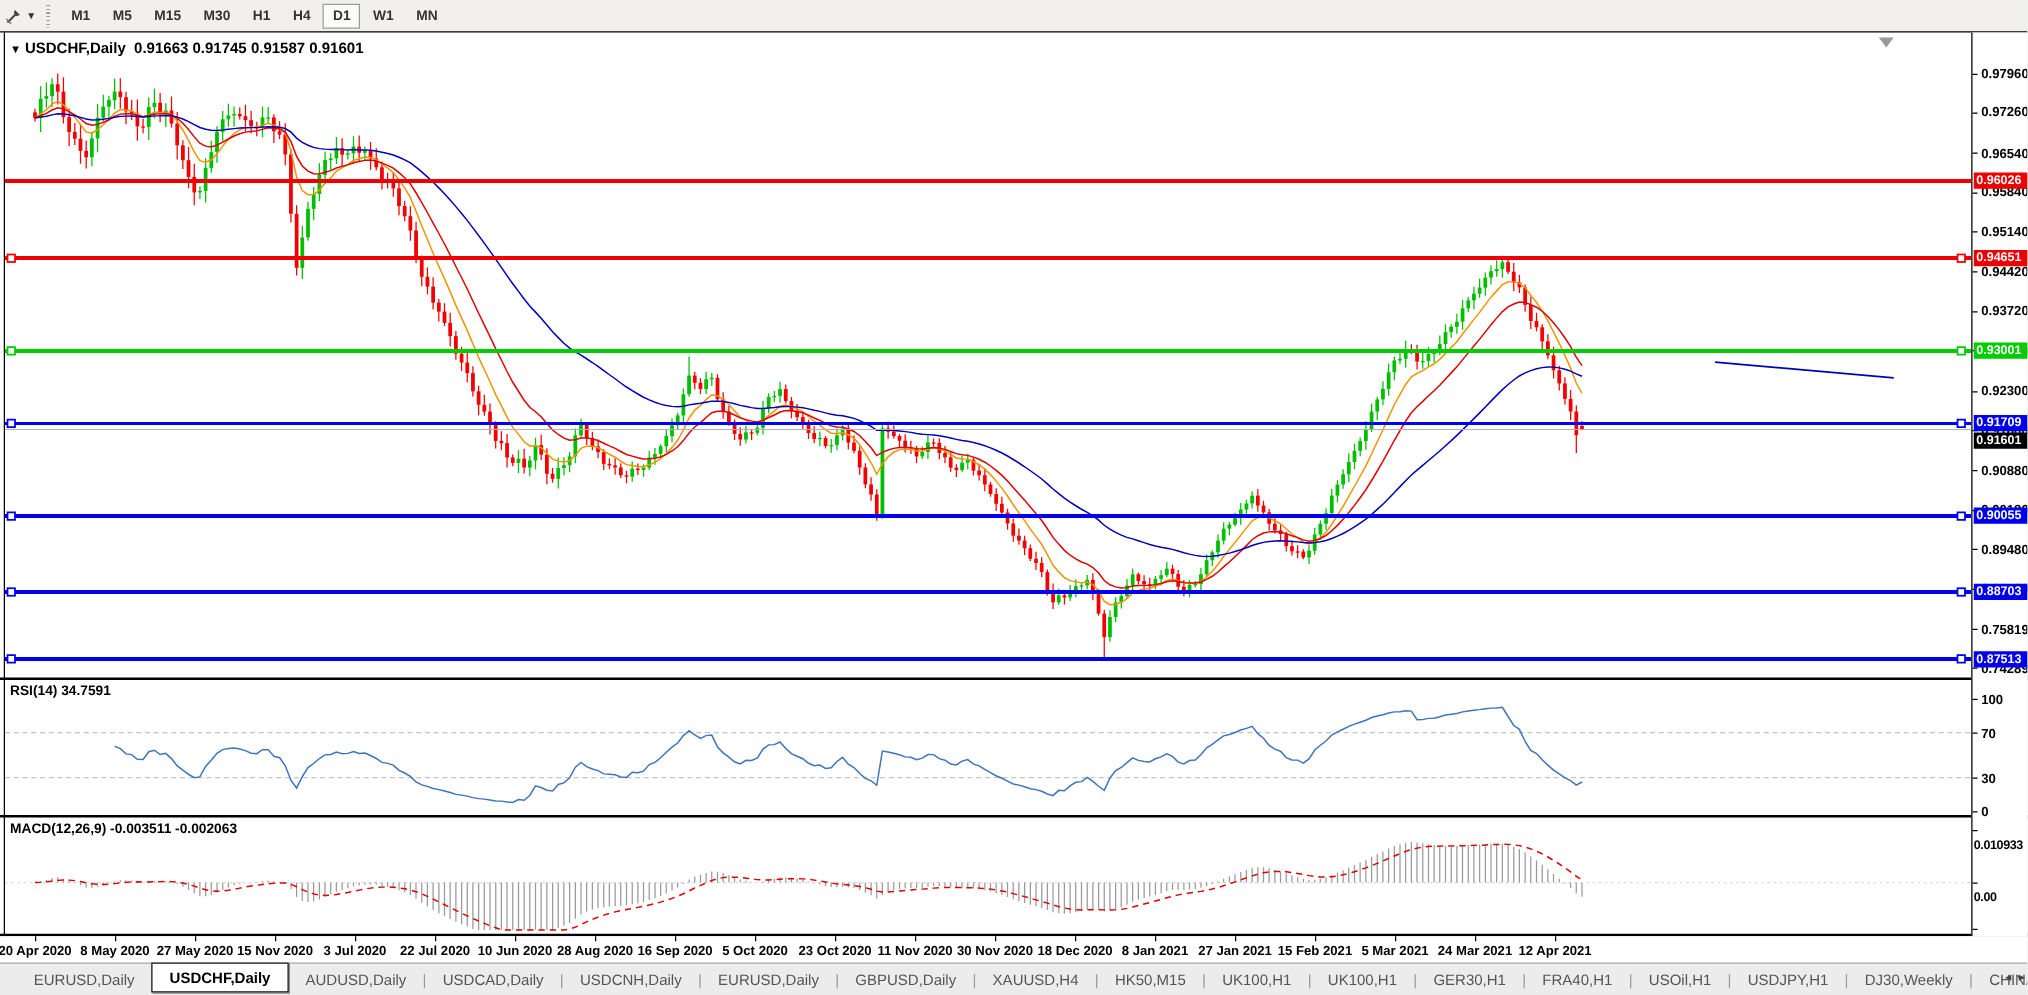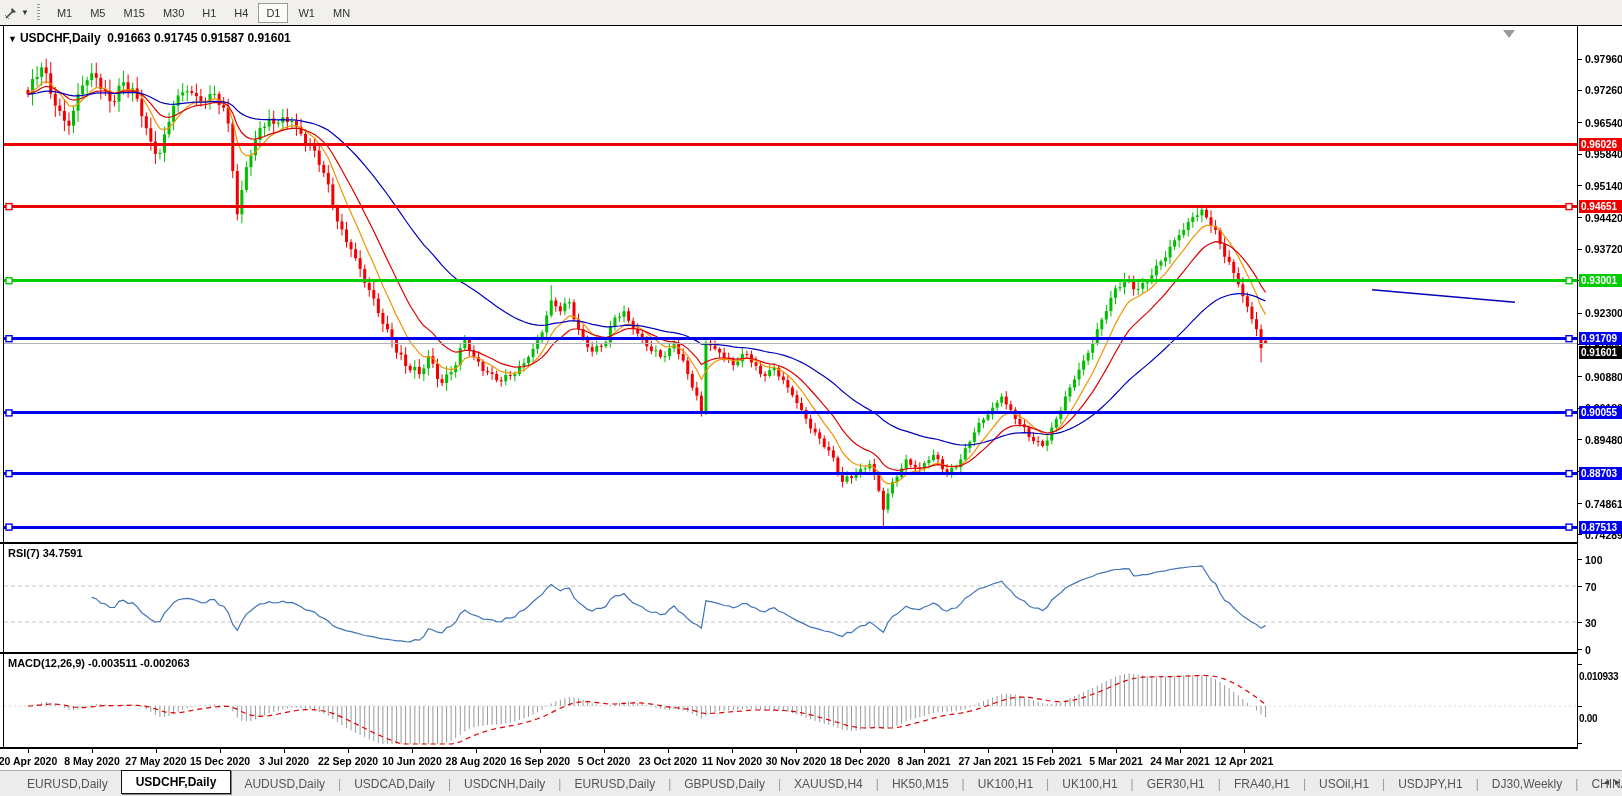--- a/index.html
+++ b/index.html
@@ -5,21 +5,21 @@
   html,body{margin:0;padding:0;background:#e8e8e8;}
   #app{position:relative;width:1622px;height:796px;background:#fff;overflow:hidden;
        font-family:"Liberation Sans",sans-serif;-webkit-font-smoothing:none;}
   
   .toolbar{position:absolute;left:0;top:0;width:1622px;height:25px;background:#f1f0ed;
            border-bottom:1px solid #c9c6bd;display:flex;align-items:center;}
   .tool-icon{width:18px;height:18px;margin-left:2px;display:flex;align-items:center;justify-content:center;}
   .tool-caret{font-size:8px;color:#333;margin:0 4px 0 1px;}
   .grip{width:3px;height:18px;margin:0 8px 0 4px;
         background:repeating-linear-gradient(#9a9a9a 0 1px,transparent 1px 3px);}
-  .tf-btn{font-size:11px;font-weight:400;color:#333;padding:3px 7px;margin:0 1px;border:1px solid transparent;cursor:default;}
+  .tf-btn{font-size:11px;font-weight:700;color:#333;padding:3px 7px;margin:0 1px;border:1px solid transparent;cursor:default;}
   .tf-btn.active{background:#fbfbf8;border:1px solid #9a9a9a;box-shadow:inset 0 0 2px #fff;}
   
   .chart-window{position:absolute;left:0;top:25px;width:1622px;height:745px;background:#fff;border-top:1px solid #000;}
   .left-border{position:absolute;left:3px;top:0;width:1px;height:723px;background:#000;}
   .sep-h{position:absolute;left:0;width:1622px;height:2px;background:#000;}
   #main-svg{position:absolute;left:3px;top:1px;}
   #rsi-svg{position:absolute;left:3px;top:518px;}
   #macd-svg{position:absolute;left:3px;top:628px;}
   .chart-title{position:absolute;left:8px;top:5px;font-size:12px;font-weight:700;color:#000;}
   .chart-title .caret{font-size:9px;margin-right:3px;}
@@ -654,21 +654,21 @@
     </div>
 
     <svg id="rsi-svg" width="1574" height="110">
         <g>
           <line x1="1" y1="42" x2="1574" y2="42" stroke="#c4c4c4" stroke-width="1" stroke-dasharray="4 3"></line>
           <line x1="1" y1="78" x2="1574" y2="78" stroke="#c4c4c4" stroke-width="1" stroke-dasharray="4 3"></line>
           <polyline points="88.7,53.1 93.3,54.9 97.8,59.1 102.3,59.7 106.9,63.4 111.5,63.5 116.0,57.4 120.5,56.2 125.1,59.6 129.6,58.7 134.2,62.9 138.8,68.7 143.3,72.1 147.8,75.4 152.4,78.1 156.9,77.5 161.5,69.1 166.0,64.2 170.6,58.7 175.2,55.7 179.7,54.8 184.3,54.4 188.8,55.2 193.3,56.5 197.9,58.6 202.4,58.9 207.0,55.7 211.5,55.7 216.1,61.0 220.7,62.2 225.2,68.6 229.8,80.4 234.3,86.4 238.8,77.3 243.4,70.1 247.9,66.8 252.5,62.8 257.0,59.9 261.6,59.6 266.1,57.6 270.7,59.0 275.3,58.7 279.8,57.2 284.3,58.8 288.9,58.4 293.4,60.4 298.0,62.8 302.6,65.9 307.1,66.7 311.6,68.1 316.2,72.3 320.8,74.4 325.3,77.1 329.8,81.6 334.4,83.9 338.9,85.1 343.5,86.8 348.1,87.7 352.6,88.8 357.1,90.0 361.7,91.5 366.3,92.1 370.8,92.9 375.3,94.1 379.9,94.9 384.4,95.3 389.0,96.0 393.6,96.8 398.1,96.9 402.6,97.6 407.2,97.9 411.8,95.7 416.3,96.2 420.8,92.4 425.4,84.7 429.9,86.0 434.5,88.2 439.1,88.8 443.6,83.6 448.1,82.3 452.7,78.2 457.3,69.7 461.8,66.0 466.3,69.3 470.9,71.2 475.4,72.5 480.0,75.1 484.5,75.4 489.1,75.8 493.6,77.6 498.2,77.9 502.8,73.8 507.3,74.2 511.8,72.9 516.4,67.7 521.0,65.9 525.5,62.2 530.0,57.8 534.6,53.7 539.1,50.4 543.7,44.5 548.3,40.5 552.8,43.9 557.4,46.8 561.9,44.5 566.4,44.1 571.0,53.7 575.5,58.3 580.1,61.7 584.6,65.4 589.2,67.1 593.8,64.3 598.3,64.4 602.9,62.4 607.4,55.3 611.9,51.9 616.5,51.7 621.0,49.6 625.6,54.8 630.1,58.9 634.7,61.0 639.3,63.0 643.8,66.6 648.4,68.5 652.9,68.0 657.4,70.7 662.0,70.2 666.5,65.2 671.1,61.9 675.6,67.3 680.2,70.0 684.8,74.8 689.3,78.7 693.9,80.7 698.4,84.2 702.9,56.8 707.5,57.6 712.0,58.6 716.6,59.8 721.1,61.5 725.7,61.8 730.3,63.8 734.8,62.5 739.4,59.6 743.9,59.7 748.4,62.9 753.0,64.2 757.5,67.2 762.1,67.9 766.6,64.9 771.2,63.7 775.8,67.3 780.3,68.7 784.9,71.5 789.4,74.1 793.9,76.6 798.5,78.6 803.0,80.9 807.6,83.2 812.1,84.1 816.7,85.4 821.3,87.0 825.8,87.7 830.4,89.0 834.9,91.2 839.4,92.5 844.0,88.3 848.5,88.6 853.1,84.7 857.6,81.8 862.2,81.3 866.8,77.9 871.3,81.1 875.9,85.0 880.4,88.3 884.9,78.5 889.5,72.4 894.0,70.0 898.6,66.1 903.1,62.3 907.7,64.3 912.3,65.2 916.8,65.6 921.3,63.0 925.9,61.5 930.4,59.0 935.0,61.1 939.5,65.7 944.1,67.2 948.6,64.4 953.2,64.0 957.8,59.6 962.3,54.2 966.8,51.5 971.4,47.9 975.9,44.7 980.5,43.6 985.0,42.0 989.6,40.0 994.1,38.7 998.7,37.1 1003.3,42.9 1007.8,46.6 1012.3,52.3 1016.9,55.3 1021.4,57.0 1026.0,62.1 1030.5,64.0 1035.1,64.1 1039.7,66.5 1044.2,63.1 1048.8,56.0 1053.3,52.2 1057.8,48.8 1062.4,44.0 1067.0,41.5 1071.5,39.4 1076.0,37.1 1080.6,35.3 1085.1,33.8 1089.7,32.2 1094.3,30.0 1098.8,28.8 1103.3,27.8 1107.9,26.4 1112.5,25.5 1117.0,25.4 1121.5,24.7 1126.1,24.9 1130.6,31.8 1135.2,31.7 1139.8,30.7 1144.3,30.6 1148.8,29.4 1153.4,28.0 1158.0,27.4 1162.5,26.8 1167.0,25.5 1171.6,24.8 1176.1,24.2 1180.7,23.7 1185.3,23.0 1189.8,22.5 1194.3,22.4 1198.9,21.9 1203.5,29.2 1208.0,36.4 1212.5,39.5 1217.1,49.2 1221.6,56.3 1226.2,58.8 1230.8,63.8 1235.3,68.1 1239.8,72.1 1244.4,75.1 1249.0,78.3 1253.5,80.5 1258.0,84.1 1262.6,81.6" fill="none" stroke="#3f74b8" stroke-width="1.2"></polyline>
         </g>
       </svg>
     <div class="panel-label" style="top:521px;">
-      <span>RSI(7)</span> <span>34.7591</span>
+      <span>RSI(14)</span> <span>34.7591</span>
     </div>
 
     <svg id="macd-svg" width="1574" height="95">
         <g>
           <line x1="1" y1="52" x2="1574" y2="52" stroke="#d8d8d8" stroke-width="1" stroke-dasharray="2 3"></line>
           <line x1="25.0" y1="52" x2="25.0" y2="52.0" stroke="#9a9a9a" stroke-width="1"></line>
           <line x1="29.6" y1="52" x2="29.6" y2="51.0" stroke="#9a9a9a" stroke-width="1"></line>
           <line x1="34.1" y1="52" x2="34.1" y2="50.0" stroke="#9a9a9a" stroke-width="1"></line>
           <line x1="38.6" y1="52" x2="38.6" y2="48.6" stroke="#9a9a9a" stroke-width="1"></line>
           <line x1="43.2" y1="52" x2="43.2" y2="48.0" stroke="#9a9a9a" stroke-width="1"></line>
@@ -975,21 +975,21 @@
         <div class="price-tick" style="top:312.6px">0.91600</div>
         <div class="tick-mark" style="top:350.4px"></div>
         <div class="price-tick" style="top:344.9px">0.90880</div>
         <div class="tick-mark" style="top:381.8px"></div>
         <div class="price-tick" style="top:376.3px">0.90180</div>
         <div class="tick-mark" style="top:413.3px"></div>
         <div class="price-tick" style="top:407.8px">0.89480</div>
         <div class="tick-mark" style="top:444.7px"></div>
         <div class="price-tick" style="top:439.2px">0.88780</div>
         <div class="tick-mark" style="top:477.0px"></div>
-        <div class="price-tick" style="top:471.5px">0.74861</div>
+        <div class="price-tick" style="top:471.5px">0.75819</div>
         <div class="tick-mark" style="top:508.4px"></div>
         <div class="price-tick" style="top:502.9px">0.74289</div>
         <div class="tick-mark" style="top:533px"></div>
         <div class="price-tick" style="top:528px">100</div>
         <div class="tick-mark" style="top:560px"></div>
         <div class="price-tick" style="top:555px">70</div>
         <div class="tick-mark" style="top:596px"></div>
         <div class="price-tick" style="top:591px">30</div>
         <div class="tick-mark" style="top:623px"></div>
         <div class="price-tick" style="top:618px">0</div>
@@ -1009,25 +1009,25 @@
         <div class="price-box" style="top:319.7px;background:#000000">0.91601</div>
       </div>
     <div class="date-axis" id="date-axis">
         <div class="date-tick" style="left:28px"></div>
      <div class="date-label" style="left:28px">20 Apr 2020</div>
         <div class="date-tick" style="left:92px"></div>
      <div class="date-label" style="left:92px">8 May 2020</div>
         <div class="date-tick" style="left:156px"></div>
      <div class="date-label" style="left:156px">27 May 2020</div>
         <div class="date-tick" style="left:220px"></div>
-     <div class="date-label" style="left:220px">15 Dec 2020</div>
+     <div class="date-label" style="left:220px">15 Nov 2020</div>
         <div class="date-tick" style="left:284px"></div>
      <div class="date-label" style="left:284px">3 Jul 2020</div>
         <div class="date-tick" style="left:348px"></div>
-     <div class="date-label" style="left:348px">22 Sep 2020</div>
+     <div class="date-label" style="left:348px">22 Jul 2020</div>
         <div class="date-tick" style="left:412px"></div>
      <div class="date-label" style="left:412px">10 Jun 2020</div>
         <div class="date-tick" style="left:476px"></div>
      <div class="date-label" style="left:476px">28 Aug 2020</div>
         <div class="date-tick" style="left:540px"></div>
      <div class="date-label" style="left:540px">16 Sep 2020</div>
         <div class="date-tick" style="left:604px"></div>
      <div class="date-label" style="left:604px">5 Oct 2020</div>
         <div class="date-tick" style="left:668px"></div>
      <div class="date-label" style="left:668px">23 Oct 2020</div>

